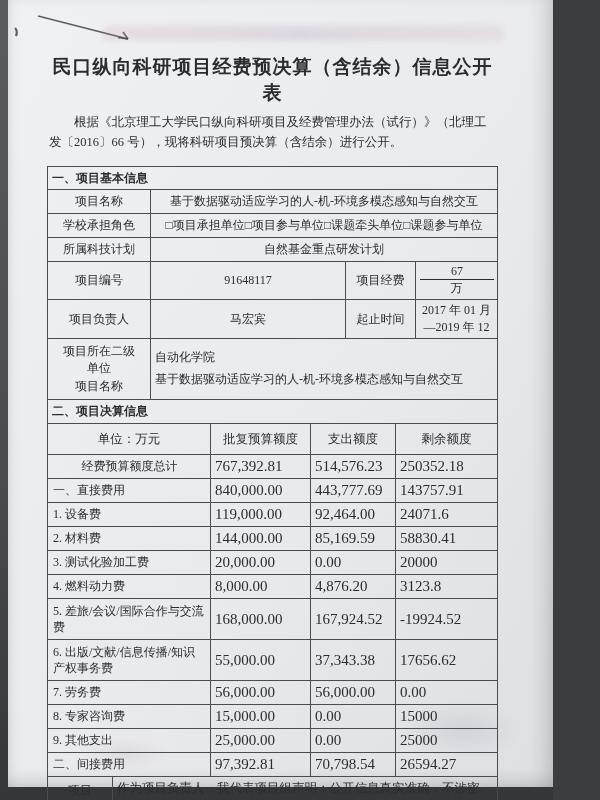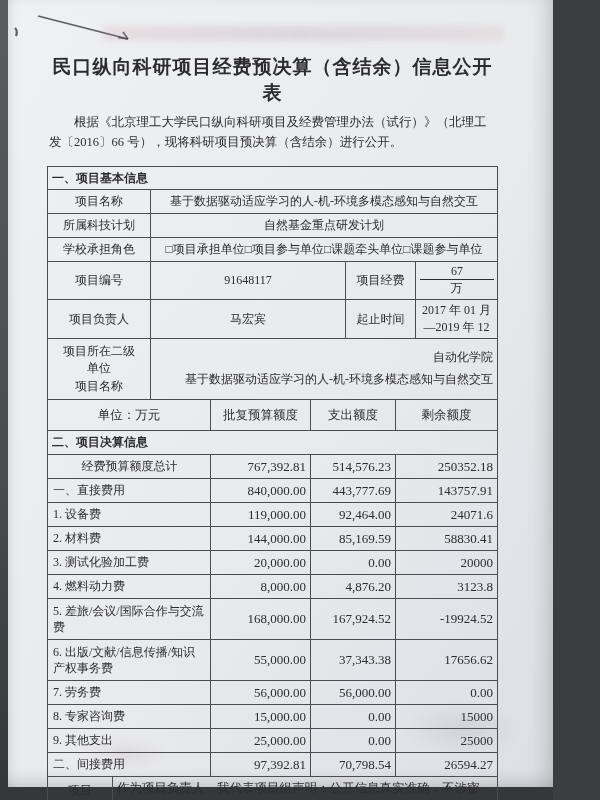--- a/index.html
+++ b/index.html
@@ -55,26 +55,26 @@
     overflow:hidden;
   }
   td.sec{font-weight:700;font-size:12px;padding:3px 6px;height:18px;}
   td.lab{text-align:center;height:19px;}
   td.val{text-align:center;}
   .u-line{
     display:inline-block;min-width:66px;text-align:center;
     border-bottom:1px solid #2c2c30;padding:0 4px;margin-right:10px;
   }
   td.tall-lab div{text-align:center;line-height:1.45;}
-  td.tall-val div{text-align:right;line-height:1.8;}
+  td.tall-val div{text-align:left;line-height:1.8;}
 
   
   table.budget td{height:19px;}
   table.budget td.hdr{text-align:center;height:26px;font-size:12.5px;}
-  table.budget td.num{text-align:right;font-size:13px;}
+  table.budget td.num{text-align:left;font-size:15px;}
   table.budget td.name{text-align:left;padding-left:5px;line-height:1.35;}
   table.budget td.name.c{text-align:center;}
   table.budget tr.tall td{height:36px;}
 
   
   table.decl td{vertical-align:top;}
   td.decl-label{width:56px;}
   td.decl-label div{text-align:center;line-height:1.9;margin-top:0;}
   td.decl-body{padding:4px 8px;}
   .stmt{font-size:12.5px;line-height:1.5;}
@@ -113,26 +113,26 @@
       </colgroup>
       <tbody>
           <tr>
         <td class="sec" colspan="4">一、项目基本信息</td>
       </tr>
       <tr>
         <td class="lab">项目名称</td>
         <td class="val" colspan="3">基于数据驱动适应学习的人-机-环境多模态感知与自然交互</td>
       </tr>
       <tr>
+        <td class="lab">学校承担角色</td>
+        <td class="val" colspan="3">□项目承担单位□项目参与单位□课题牵头单位□课题参与单位</td>
+      </tr>
+      <tr>
         <td class="lab">所属科技计划</td>
         <td class="val" colspan="3">自然基金重点研发计划</td>
-      </tr>
-      <tr>
-        <td class="lab">学校承担角色</td>
-        <td class="val" colspan="3">□项目承担单位□项目参与单位□课题牵头单位□课题参与单位</td>
       </tr>
       <tr>
         <td class="lab">项目编号</td>
         <td class="val">91648117</td>
         <td class="lab">项目经费</td>
         <td class="val">
           <span class="u-line">67</span><span>万</span>
         </td>
       </tr>
       <tr>
@@ -157,27 +157,27 @@
 
     <table class="form budget">
       <colgroup>
         <col style="width:163px">
           <col style="width:100px">
           <col style="width:85px">
           <col>
       </colgroup>
       <tbody>
           <tr>
+        <td class="sec" colspan="4">二、项目决算信息</td>
+      </tr>
+      <tr>
         <td class="hdr">单位：万元</td>
         <td class="hdr">批复预算额度</td>
         <td class="hdr">支出额度</td>
         <td class="hdr">剩余额度</td>
-      </tr>
-      <tr>
-        <td class="sec" colspan="4">二、项目决算信息</td>
       </tr>
       <tr>
         <td class="name c">经费预算额度总计</td>
         <td class="num">767,392.81</td>
         <td class="num">514,576.23</td>
         <td class="num">250352.18</td>
       </tr>
       <tr>
         <td class="name">一、直接费用</td>
         <td class="num">840,000.00</td>

